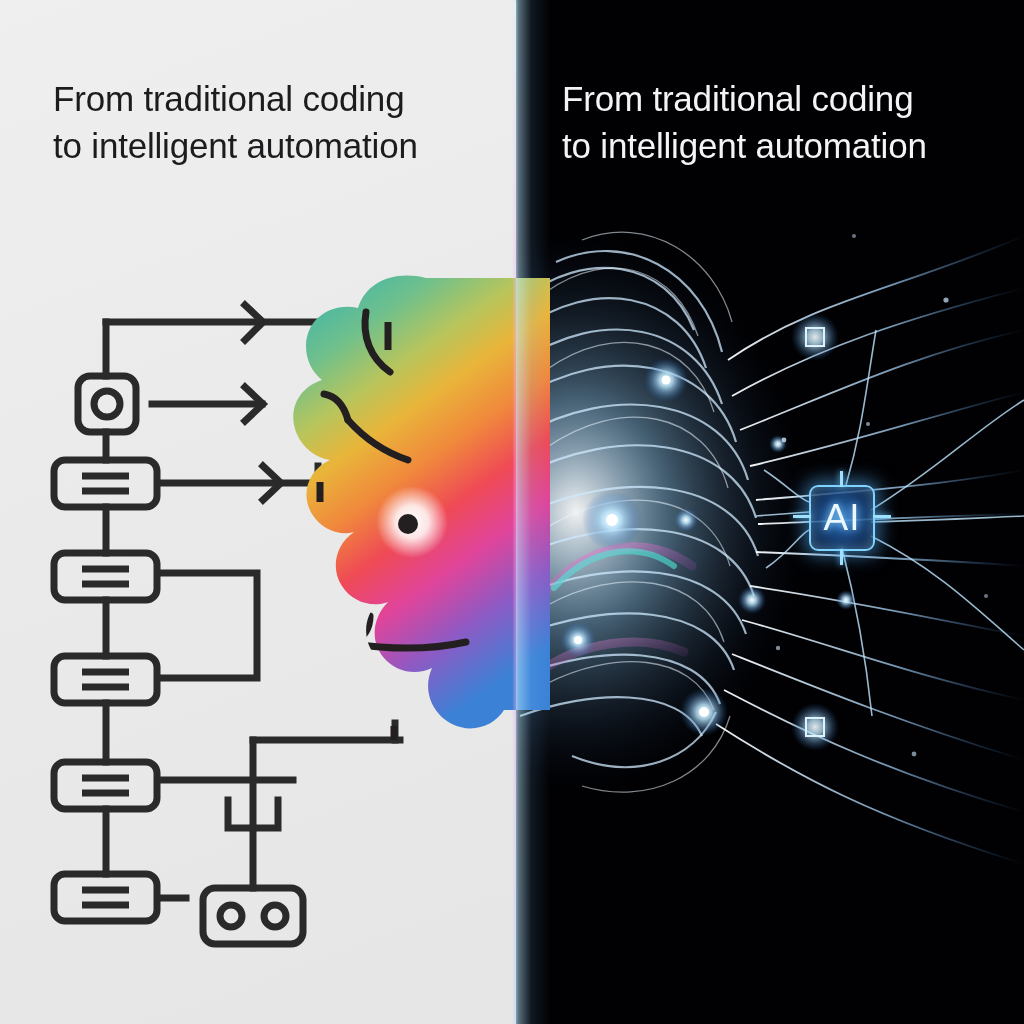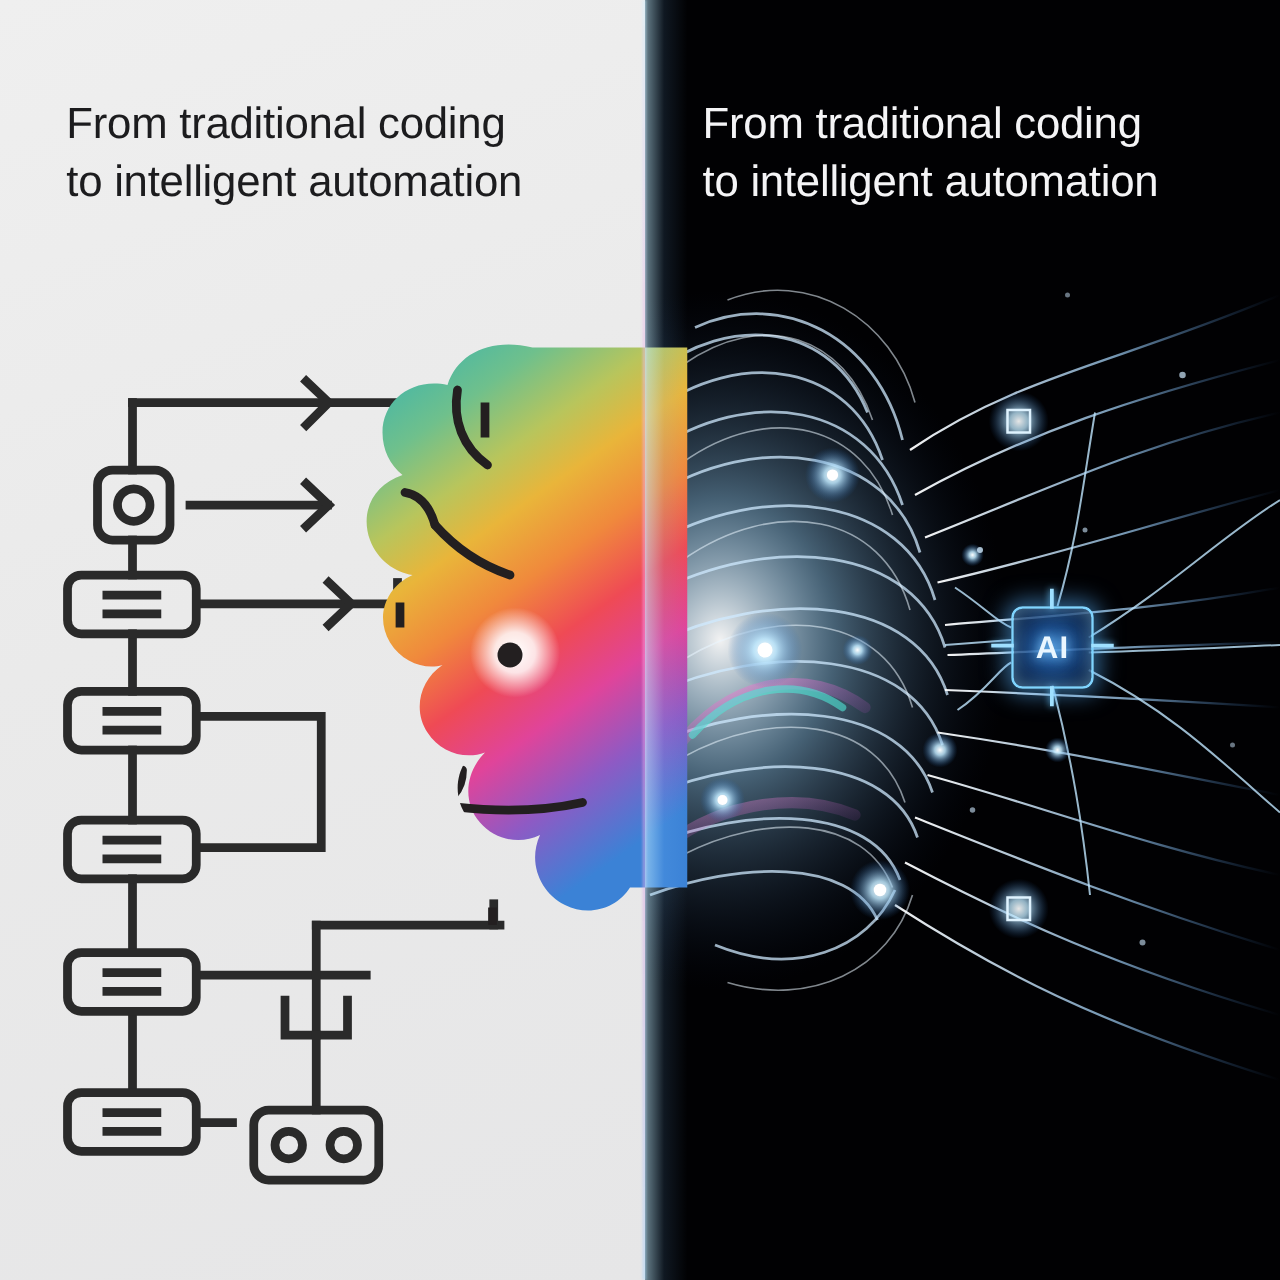--- a/index.html
+++ b/index.html
@@ -27,21 +27,21 @@
 
   
   #neural{position:absolute;left:0;top:0;width:508px;height:1024px;}
 
   
   #ai-chip{position:absolute;left:293px;top:485px;width:62px;height:62px;
            border:2px solid #7fd4ff;border-radius:9px;
            background:radial-gradient(circle at 50% 50%,rgba(40,110,200,.85),rgba(8,26,60,.75));
            box-shadow:0 0 18px 5px rgba(90,180,255,.55),inset 0 0 14px rgba(150,220,255,.5);
            display:flex;align-items:center;justify-content:center;}
-  #ai-chip-label{color:#eaf7ff;font-size:25px;font-weight:700;letter-spacing:1px;
+  #ai-chip-label{color:#eaf7ff;font-size:37px;font-weight:400;letter-spacing:1px;
                  text-shadow:0 0 9px #8fd8ff,0 0 20px #4aa8ff;}
   .chip-pin{position:absolute;background:#9fe0ff;box-shadow:0 0 6px #6cc8ff;}
 
   
   #seam-glow{position:absolute;left:516px;top:0;width:34px;height:1024px;
              background:linear-gradient(to right,rgba(190,235,255,.55),rgba(120,190,255,.12) 45%,rgba(0,0,0,0) 100%);
              pointer-events:none;}
   #seam-line{position:absolute;left:514px;top:0;width:3px;height:1024px;
              background:linear-gradient(to bottom,rgba(210,240,255,.5),rgba(255,150,220,.55) 48%,rgba(160,210,255,.45));
              filter:blur(1px);pointer-events:none;}

